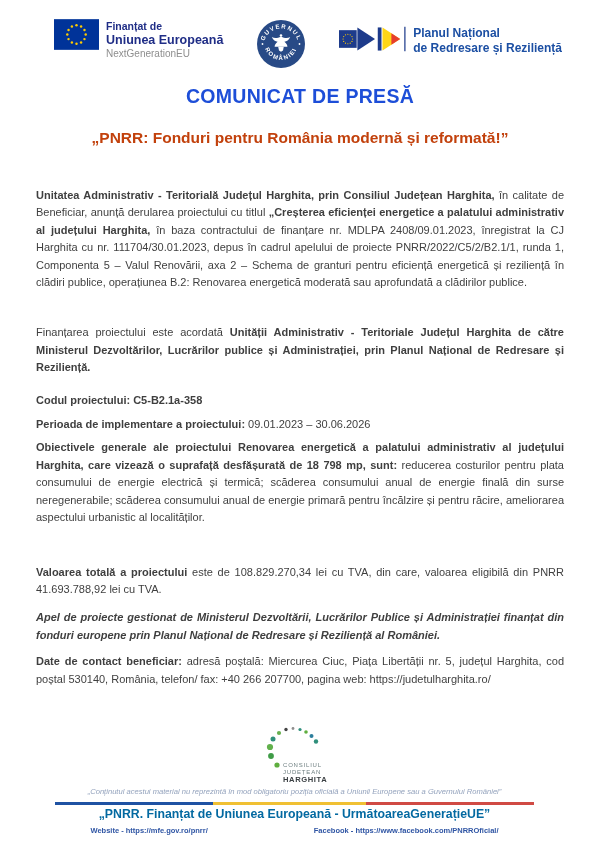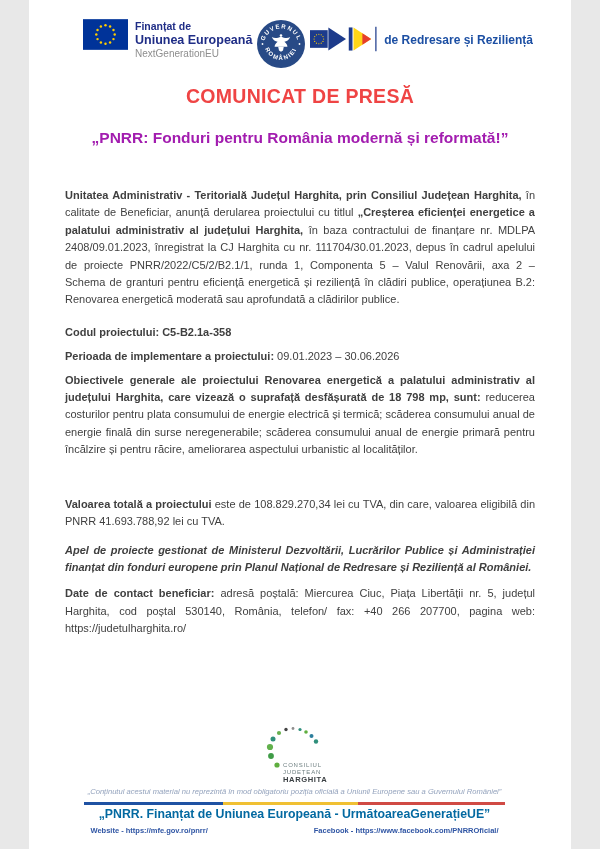--- a/index.html
+++ b/index.html
@@ -1,37 +1,37 @@
 <!DOCTYPE html>
 <html><head>
 <meta charset="utf-8">
 <style>
   * { margin:0; padding:0; box-sizing:border-box; }
   html,body { background:#e8e8e8; }
   .page {
-    width:542px; height:849px; background:#ffffff; margin:0 auto;
+    width:600px; height:849px; background:#ffffff; margin:0 auto;
     font-family:"Liberation Sans","DejaVu Sans",sans-serif;
     color:#3f3f3f; position:relative; overflow:hidden;
   }
   
   .header { display:flex; align-items:flex-start; justify-content:space-between;
             padding:19px 38px 0 54px; }
   .eu-block { display:flex; align-items:flex-start; gap:7px; }
   .eu-text { padding-top:1px; line-height:1.22; }
   .eu-text .l1 { font-size:10.5px; font-weight:bold; color:#1f2d86; }
   .eu-text .l2 { font-size:12.5px; font-weight:bold; color:#1f2d86; }
   .eu-text .l3 { font-size:10px; color:#8e8e8e; }
   .pnrr-block { display:flex; align-items:center; gap:6px; }
   .pnrr-text { line-height:1.25; padding-top:3px; }
   .pnrr-text div { font-size:12px; font-weight:bold; color:#1c4fa3; }
   
   .doc-title { text-align:center; margin-top:16px; font-size:19.5px; font-weight:bold;
-               color:#ef4444; letter-spacing:0.3px; }
+               color:#1d4ed8; letter-spacing:0.3px; }
   .doc-subtitle { text-align:center; margin-top:21px; font-size:15.5px; font-weight:bold;
-                  color:#a21caf; }
+                  color:#c2410c; }
   
   .body { margin:0 36px; font-size:11px; line-height:17.4px; text-align:justify; }
   .body p { text-align:justify; }
   .p1 { margin-top:40px; }
   .p2 { margin-top:33px; }
   .p3 { margin-top:15px; }
   .p4 { margin-top:7px; }
   .p5 { margin-top:6px; }
   .p6 { margin-top:37px; }
   .p7 { margin-top:11px; font-weight:bold; font-style:italic; }
@@ -123,32 +123,34 @@
           <circle cx="6.9" cy="16.5" r="0.9"></circle>
             <circle cx="9.5" cy="13.9" r="0.9"></circle>
         </g>
         <polygon points="27,3 53,20 27,37" fill="#1d3b8b"></polygon>
         <rect x="57" y="3" width="5.5" height="34" fill="#1d3b8b"></rect>
         <polygon points="64,3 90,20 64,37" fill="#ffd617"></polygon>
         <polygon points="77,11.5 90,20 77,28.5" fill="#e63e2e"></polygon>
         <rect x="96" y="2" width="1.8" height="36" fill="#1d3b8b"></rect>
       </svg>
       <div class="pnrr-text">
+        <div>Planul Național</div>
         <div>de Redresare și Reziliență</div>
       </div>
     </div>
   </div>
 
   <div class="doc-title">COMUNICAT DE PRESĂ</div>
   <div class="doc-subtitle">„PNRR: Fonduri pentru România modernă și reformată!”</div>
 
   <div class="body">
 
     <p class="p1"><b>Unitatea Administrativ - Teritorială Județul Harghita, prin Consiliul Județean Harghita,</b><span> în calitate de Beneficiar, anunță derularea proiectului cu titlul </span><b>„Creșterea eficienței energetice a palatului administrativ al județului Harghita,</b><span> în baza contractului de finanțare nr. MDLPA 2408/09.01.2023, înregistrat la CJ Harghita cu nr. 111704/30.01.2023, depus în cadrul apelului de proiecte PNRR/2022/C5/2/B2.1/1, runda 1, Componenta 5 – Valul Renovării, axa 2 – Schema de granturi pentru eficiență energetică și reziliență în clădiri publice, operațiunea B.2: Renovarea energetică moderată sau aprofundată a clădirilor publice.</span></p>
 
+    <p class="p2"><span>Finanțarea proiectului este acordată </span><b>Unității Administrativ - Teritoriale Județul Harghita de către Ministerul Dezvoltărilor, Lucrărilor publice și Administrației, prin Planul Național de Redresare și Reziliență.</b></p>
 
     <p class="p3"><b>Codul proiectului: C5-B2.1a-358</b></p>
 
     <p class="p4"><b>Perioada de implementare a proiectului:</b><span> 09.01.2023 – 30.06.2026</span></p>
 
     <p class="p5"><b>Obiectivele generale ale proiectului Renovarea energetică a palatului administrativ al județului Harghita, care vizează o suprafață desfășurată de 18 798 mp, sunt:</b><span> reducerea costurilor pentru plata consumului de energie electrică și termică; scăderea consumului anual de energie finală din surse neregenerabile; scăderea consumului anual de energie primară pentru încălzire și pentru răcire, ameliorarea aspectului urbanistic al localităților.</span></p>
 
     <p class="p6"><b>Valoarea totală a proiectului</b><span> este de 108.829.270,34 lei cu TVA, din care, valoarea eligibilă din PNRR 41.693.788,92 lei cu TVA.</span></p>
 
     <p class="p7">Apel de proiecte gestionat de Ministerul Dezvoltării, Lucrărilor Publice și Administrației finanțat din fonduri europene prin Planul Național de Redresare și Reziliență al României.</p>

